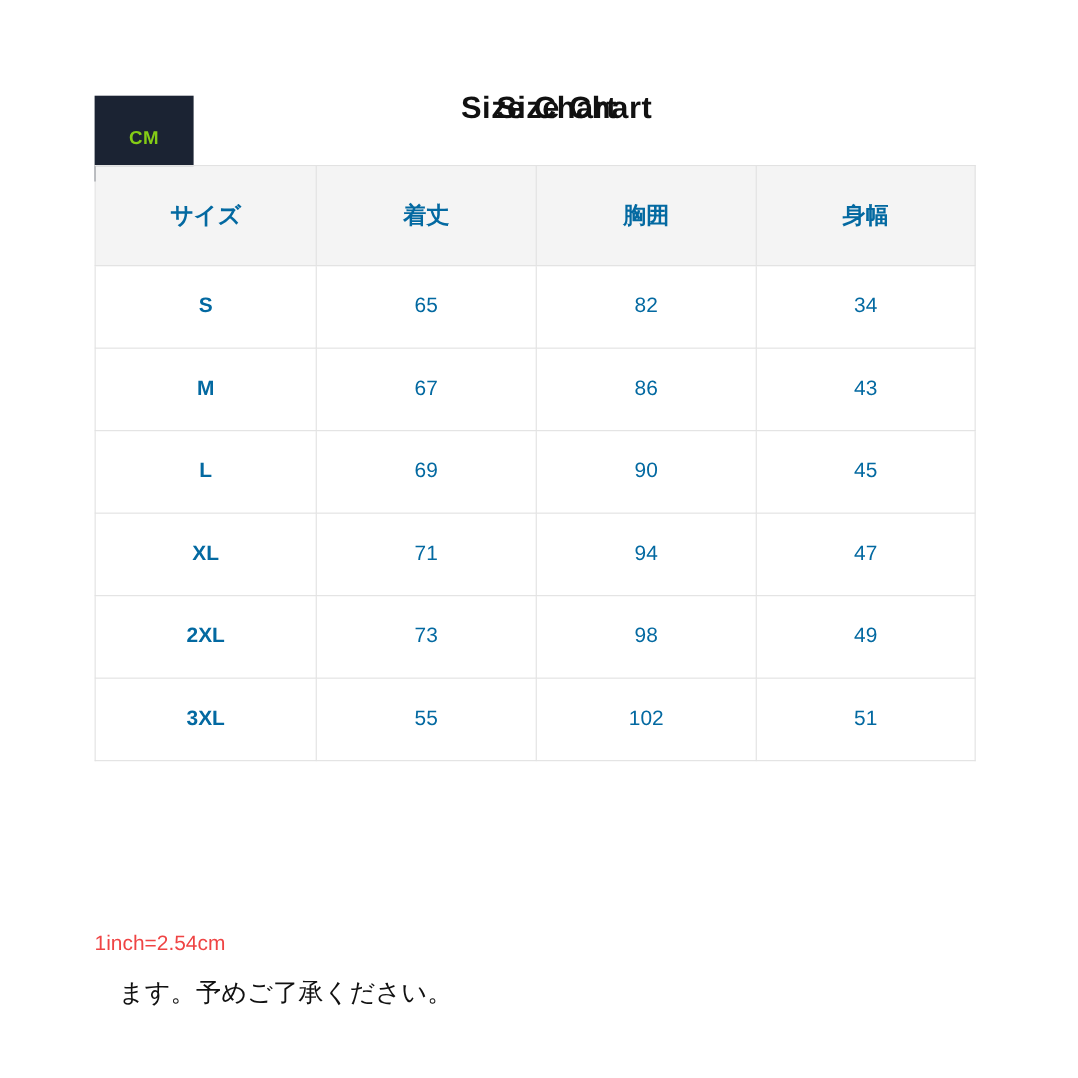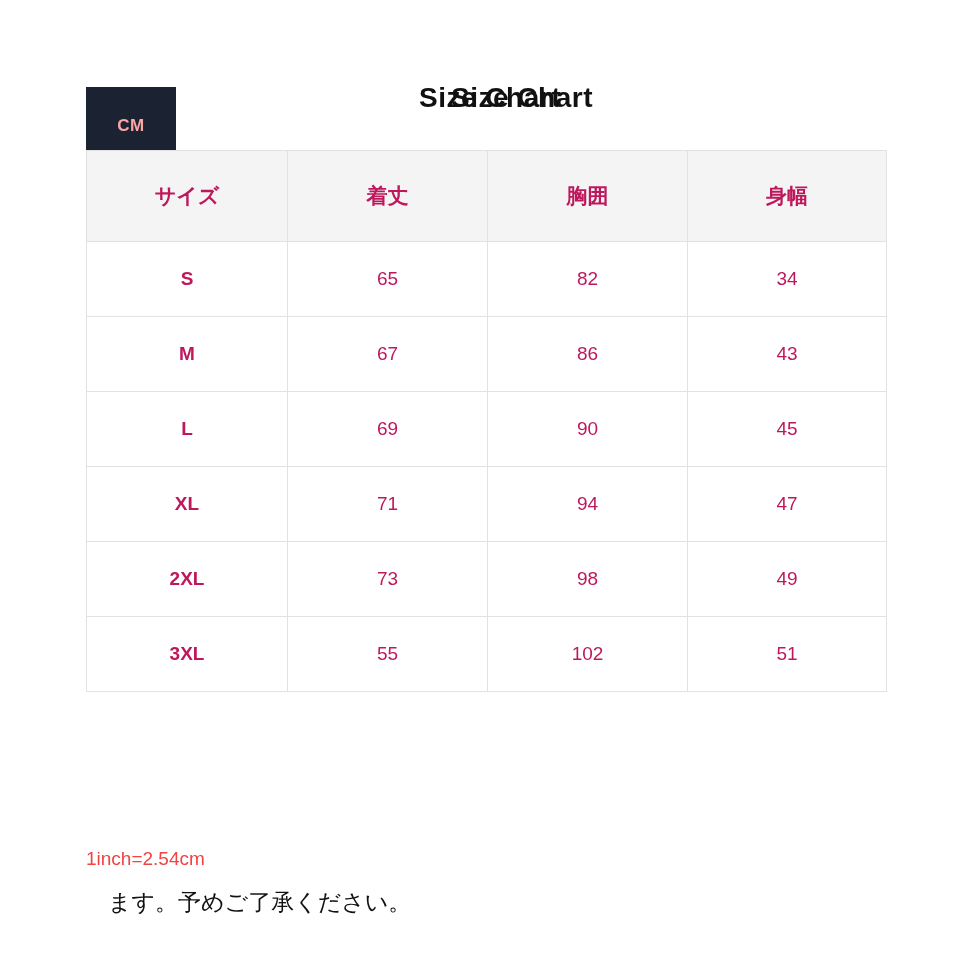--- a/index.html
+++ b/index.html
@@ -52,21 +52,21 @@
     transform: translateX(32px);
   }
   .tabs {
     position: absolute;
     top: 87px;
     left: 86px;
     display: flex;
   }
   .tab {
     background: #1b2333;
-    color: #fca5a5;
+    color: #84cc16;
     font-size: 17px;
     font-weight: bold;
     width: 90px;
     height: 78px;
     display: flex;
     align-items: center;
     justify-content: center;
     letter-spacing: 0.5px;
   }
   .table-block {
@@ -79,21 +79,21 @@
     border-collapse: collapse;
     width: 800px;
     table-layout: fixed;
   }
   table.size-chart th,
   table.size-chart td {
     border: 1px solid #e2e2e2;
     text-align: center;
     vertical-align: middle;
     font-size: 19px;
-    color: #be185d;
+    color: #0369a1;
   }
   table.size-chart thead th {
     background: #f4f4f4;
     height: 88px;
     font-size: 21px;
     font-weight: bold;
   }
   table.size-chart tbody td {
     height: 72px;
     font-weight: normal;

